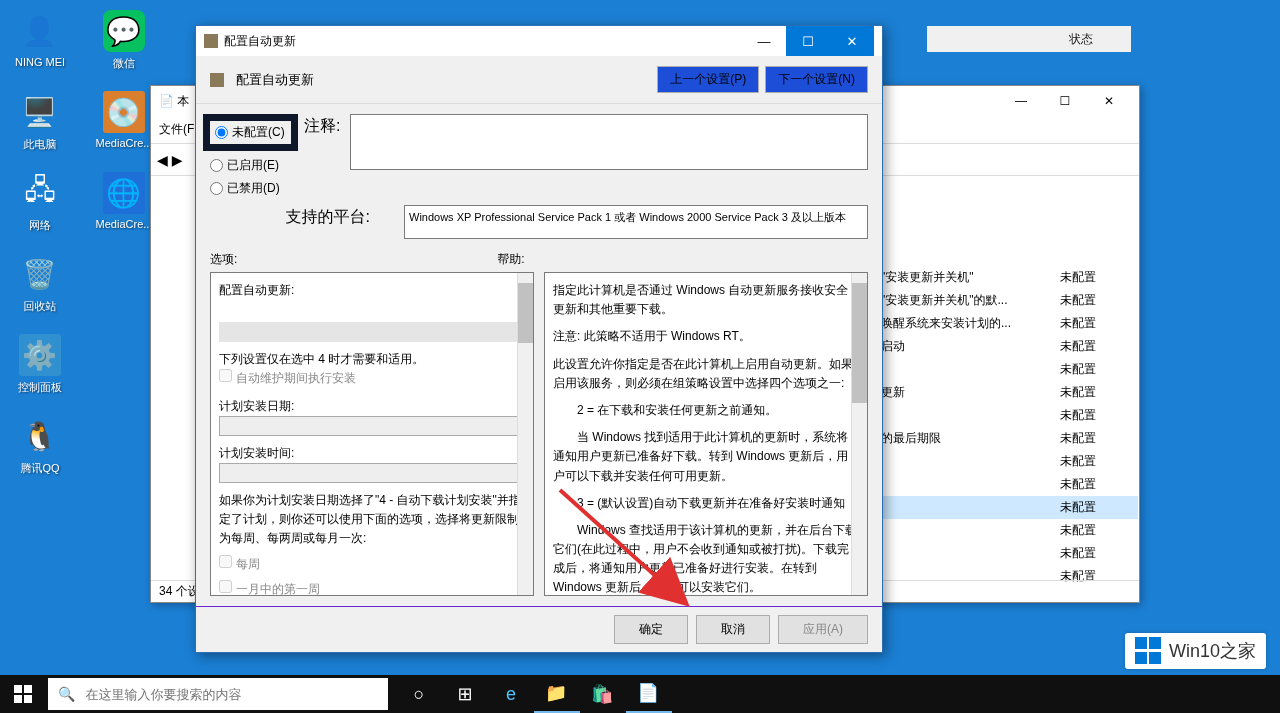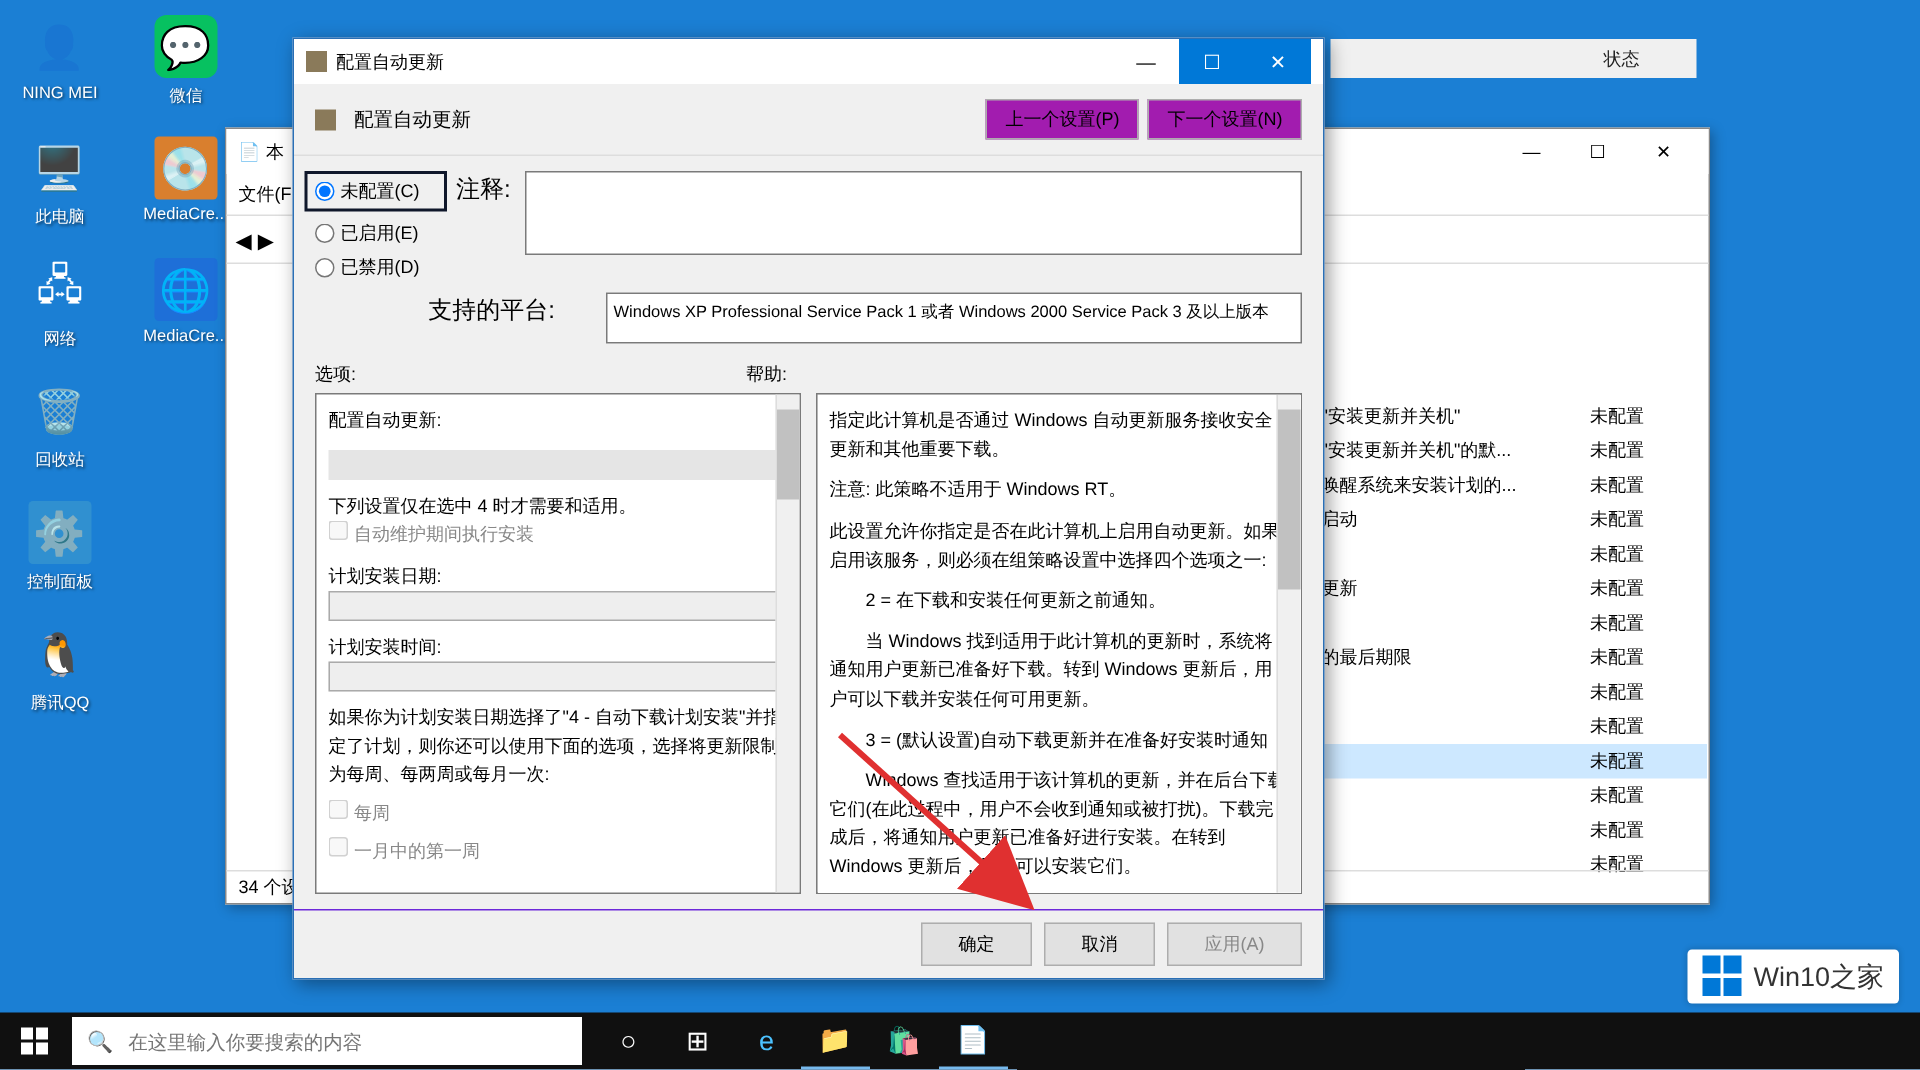--- a/index.html
+++ b/index.html
@@ -11,55 +11,55 @@
 .d-icon .lbl { color: #fff; font-size: 11px; text-align: center; text-shadow: 1px 1px 2px rgba(0,0,0,.6); }
 
 .bg-win { position: absolute; left: 150px; top: 85px; width: 990px; height: 518px; background: #fff; border: 1px solid #888; box-shadow: 2px 2px 8px rgba(0,0,0,.3); }
 .bg-win .tb { height: 30px; background: #fff; display: flex; align-items: center; padding: 0 8px; font-size: 12px; }
 .bg-tb-right { margin-left: auto; display: flex; }
 .bg-tb-right div { width: 44px; height: 28px; display: flex; align-items: center; justify-content: center; }
 .bg-win .ribbon { height: 28px; border-bottom: 1px solid #ddd; padding: 4px 8px; font-size: 12px; display:flex; gap:8px; align-items:center;}
 .bg-win .tbar { height: 32px; border-bottom: 1px solid #ddd; padding: 2px 6px; display:flex; align-items:center; gap:4px; }
 .bg-win .tbar span{ font-size: 14px; }
 .bg-list { position: absolute; right: 1px; top: 180px; width: 265px; }
-.bg-list-head { background: #f0f0f0; font-size: 12px; padding: 11px 10px; color:#222; position:absolute; top:-60px; right:8px; height:26px; display:flex; align-items:center; width:244px;}
+.bg-list-head { background: #f0f0f0; font-size: 12px; padding: 11px 10px; color:#222; position:absolute; top:-60px; right:8px; height:26px; display:flex; align-items:center; width:204px;}
 .bg-list-head .col-state{ margin-left:auto; width:80px; text-align:center;}
 .bg-row { display: flex; font-size: 12px; padding: 3px 8px; cursor: pointer; }
 .bg-row.sel { background: #cde8ff; }
 .bg-row .t { flex: 1; white-space: nowrap; overflow: hidden; text-overflow: ellipsis; }
 .bg-row .s { width: 70px; }
 .bg-status { position:absolute; bottom:0; left:0; right:0; height:22px; border-top:1px solid #ddd; font-size:12px; padding:2px 8px;}
 
 .dlg { position: absolute; left: 195px; top: 25px; width: 688px; height: 628px; background: #f0f0f0; border: 1px solid #2a6fb5; box-shadow: 3px 3px 12px rgba(0,0,0,.4); display: flex; flex-direction: column; }
 .dlg-title { height: 30px; background: #fff; display: flex; align-items: center; padding: 0 8px; font-size: 12px; gap:6px; }
 .dlg-title .btns { margin-left: auto; display: flex; }
 .dlg-title .btn { width: 44px; height: 30px; display: flex; align-items: center; justify-content: center; cursor: pointer; font-size: 13px; }
 .dlg-title .btn.max { background:#0078d7; color:#fff;}
 .dlg-title .btn.cls { background: #0078d7; color: #fff; }
 .t-icon { width:14px; height:14px; background:#8a7a5a; display:inline-block; }
 
 .dlg-head { padding: 10px 14px; background: #f0f0f0; border-bottom: 1px solid #ddd; display: flex; align-items: center; gap: 12px; }
 .dlg-head .t { font-size: 13px; }
 .dlg-head .navbtns { margin-left: auto; display: flex; gap: 6px; }
-.nbtn { border: 1px solid #adadad; background: #a21caf; padding: 4px 12px; font-size: 12px; cursor: pointer; }
+.nbtn { border: 1px solid #adadad; background: #1d4ed8; padding: 4px 12px; font-size: 12px; cursor: pointer; }
 
 .dlg-body { flex: 0 0 auto; padding: 10px 14px 4px 14px; display: grid; grid-template-columns: 88px 1fr; gap: 8px 6px; font-size: 12px; align-items: start; }
 .radios { display: flex; flex-direction: column; gap: 6px; }
 .radio-line { display: flex; align-items: center; gap: 4px; cursor: pointer; }
 .radio-line input { cursor: pointer; }
-.highlight { border: 2px solid #0f172a; padding: 3px 5px; margin-left: -7px; }
+.highlight { border: 7px solid #0f172a; padding: 3px 5px; margin-left: -7px; }
 .field-lbl { font-size: 16px; text-align: left; padding-top:2px;}
 .ta { border: 1px solid #7a7a7a; background: #fff; font-size: 12px; padding: 4px; height: 56px; overflow-y: auto; }
 .sup-row { grid-column: 1 / 3; display:grid; grid-template-columns: 160px 1fr; gap:6px; align-items:start;}
 .sup-ta { border: 1px solid #7a7a7a; background: #fff; font-size: 11px; padding: 4px; height: 34px; overflow: hidden; margin-left: 28px; }
 
 .opt-help { display: flex; padding: 8px 14px 4px; gap: 260px; font-size: 12px; }
 .panes { display: flex; gap: 10px; padding: 0 14px 10px; flex: 1; min-height: 0; }
 .pane { flex: 1; border: 1px solid #7a7a7a; background: #fff; font-size: 12px; padding: 8px; overflow-y: auto; line-height: 1.6; position:relative; }
-.pane .subt{ margin-bottom:10px; }
+.pane .subt{ margin-bottom:22px; }
 .pane .gray-box { background:#e5e5e5; height:20px; margin:4px 0 8px;}
 .pane input[type=checkbox]{ margin-right:4px; accent-color:#888;}
 .pane .dd { border:1px solid #aaa; background:#eee; height:20px; margin-bottom:8px; width:100%;}
 .pane p { margin-bottom:8px; }
 .pane .indent { text-indent:2em; }
 .scroll-track { position:absolute; right:0; top:0; bottom:0; width:16px; background:#f0f0f0; border-left:1px solid #ddd;}
 .scroll-thumb { background:#c1c1c1; width:100%; height:60px; margin-top:10px;}
 
 .arrow { position: absolute; pointer-events: none; }
 .arrow svg { overflow: visible; }

